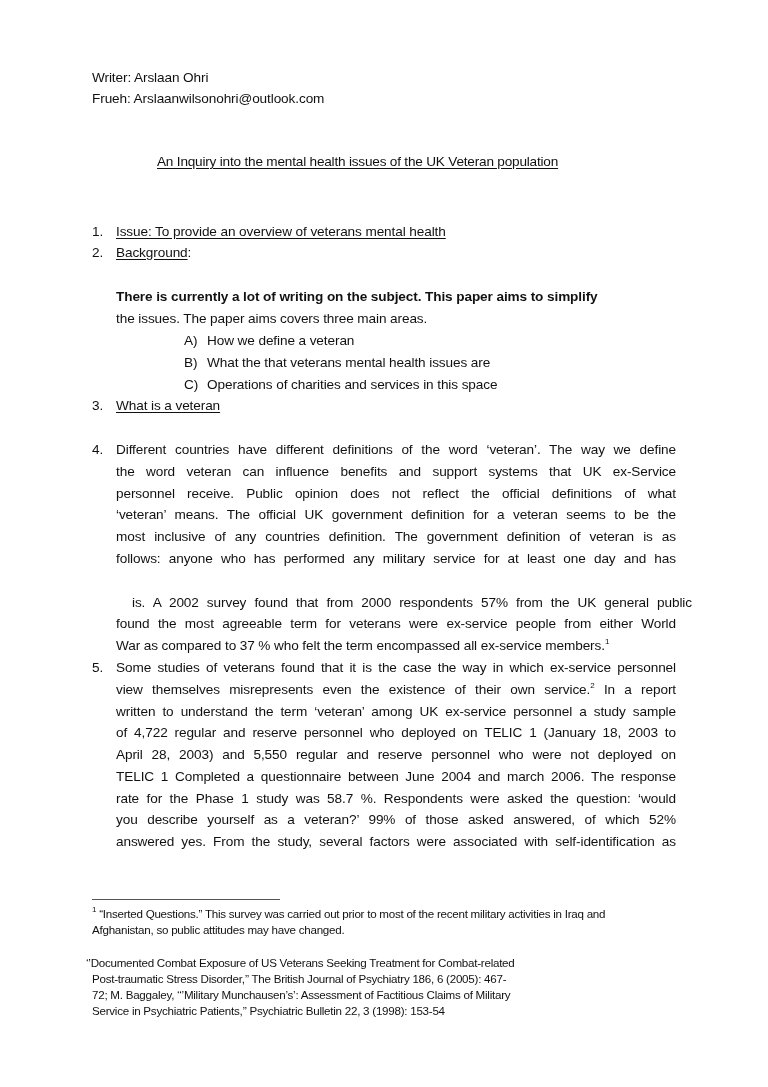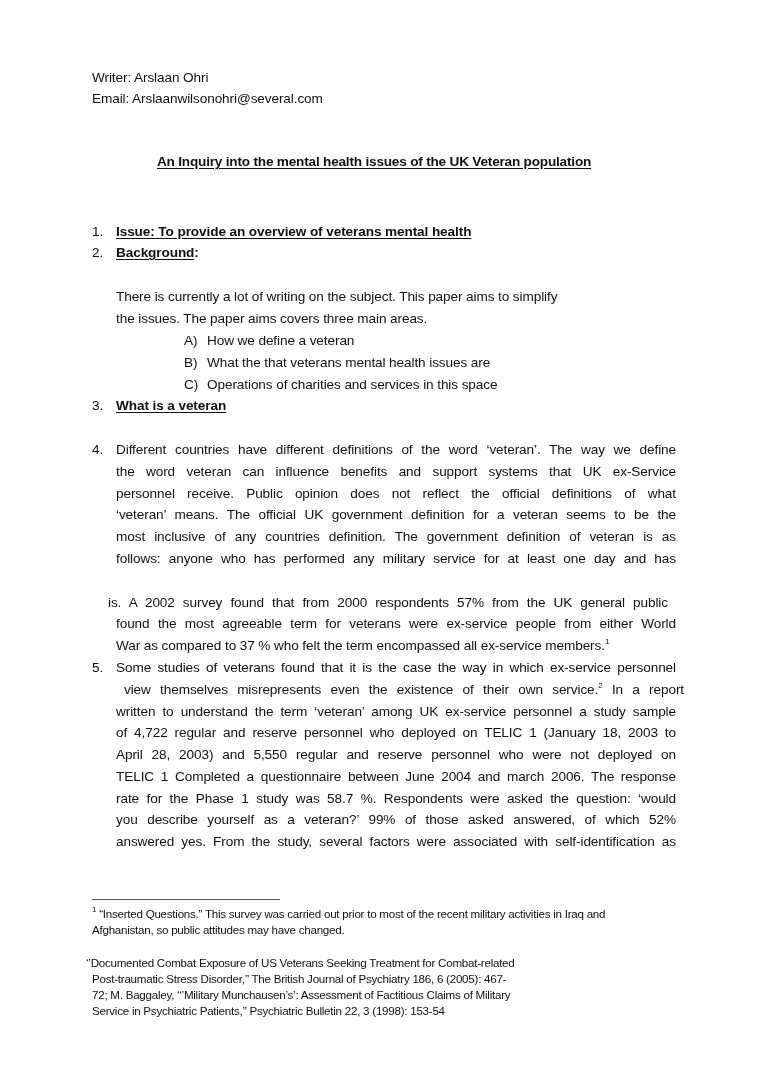--- a/index.html
+++ b/index.html
@@ -1,70 +1,70 @@
 <!DOCTYPE html>
 <html><head>
 <meta charset="utf-8">
 <style>
   html, body { margin: 0; padding: 0; background: #ffffff; }
   body { width: 768px; height: 1087px; position: relative; overflow: hidden;
          font-family: "Liberation Sans", "DejaVu Sans", sans-serif; color: #111; }
   .page { position: absolute; left: 0; top: 0; width: 768px; height: 1087px; background: #fff; margin-top: 24px; }
   .ln { position: absolute; white-space: nowrap; font-size: 13.6px; line-height: 18px; letter-spacing: -0.1px; }
   .j { width: 560px; text-align: justify; text-align-last: justify; white-space: normal; height: 18px; overflow: hidden; }
-  .b { font-weight: bold; }
+  .b { font-weight: normal; }
   .u { text-decoration: underline; text-underline-offset: 2px; }
   .num { position: absolute; font-size: 13.6px; line-height: 18px; }
   sup { font-size: 8px; line-height: 0; vertical-align: 6px; }
   .fn { position: absolute; font-size: 11.6px; line-height: 16px; white-space: nowrap; letter-spacing: -0.25px; text-align: right; }
   .rule { position: absolute; left: 92px; top: 875px; width: 188px; height: 1px; background: #555; }
 </style>
 </head>
 <body>
 
 <div class="page">
 
   <div class="ln" style="left:92px; top:45px;">Writer: Arslaan Ohri</div>
-  <div class="ln" style="left:92px; top:66px;">Email: Arslaanwilsonohri@several.com</div>
+  <div class="ln" style="left:92px; top:66px;">Frueh: Arslaanwilsonohri@outlook.com</div>
 
   <div class="ln b u" style="left:157px; top:129px; letter-spacing:-0.2px;">An Inquiry into  the mental health issues of the UK Veteran population</div>
 
   <div class="num" style="left:92px; top:199px;">1.</div>
   <div class="ln b u" style="left:116px; top:199px;">Issue:  To provide an overview of veterans mental health</div>
 
   <div class="num" style="left:92px; top:220px;">2.</div>
   <div class="ln b" style="left:116px; top:220px;"><span class="u">Background</span><span>:</span></div>
 
-  <div class="ln" style="left:116px; top:264px;">There is currently a lot of writing on the subject. This paper aims to simplify</div>
+  <div class="ln" style="left:116px; top:264px;font-weight:bold;">There is currently a lot of writing on the subject. This paper aims to simplify</div>
   <div class="ln" style="left:116px; top:286px;">the issues. The paper aims covers three main areas.</div>
 
   <div class="num" style="left:184px; top:308px;">A)</div>
   <div class="ln" style="left:207px; top:308px;">How we define a veteran</div>
   <div class="num" style="left:184px; top:330px;">B)</div>
   <div class="ln" style="left:207px; top:330px;">What the that veterans mental health issues are</div>
   <div class="num" style="left:184px; top:352px;">C)</div>
   <div class="ln" style="left:207px; top:352px;">Operations of charities and services in this space</div>
 
   <div class="num" style="left:92px; top:373px;">3.</div>
   <div class="ln b u" style="left:116px; top:373px;">What is a veteran</div>
 
   <div class="num" style="left:92px; top:417px;">4.</div>
   <div class="ln j" style="left:116px; top:417px;">Different countries have different definitions of the word ‘veteran’. The way we define</div>
   <div class="ln j" style="left:116px; top:439px;">the word veteran can influence benefits and support systems that UK ex-Service</div>
   <div class="ln j" style="left:116px; top:482px;">‘veteran’ means. The official UK government definition for a veteran seems to be the</div>
   <div class="ln j" style="left:116px; top:461px;">personnel receive. Public opinion does not reflect the official definitions of what</div>
   <div class="ln j" style="left:116px; top:504px;">most inclusive of any countries definition. The government definition of veteran is as</div>
   <div class="ln j" style="left:116px; top:526px;">follows: anyone who has performed any military service for at least one day and has</div>
-  <div class="ln j" style="left:108px; top:570px;">is. A 2002 survey found that from 2000 respondents 57% from the UK general public</div>
+  <div class="ln j" style="left:132px; top:570px;">is. A 2002 survey found that from 2000 respondents 57% from the UK general public</div>
   <div class="ln j" style="left:116px; top:591px;">found the most agreeable term for veterans were ex-service people from either World</div>
   <div class="ln" style="left:116px; top:613px;"><span>War as compared to 37 % who felt the term encompassed all ex-service members.</span><sup>1</sup></div>
 
   <div class="num" style="left:92px; top:635px;">5.</div>
   <div class="ln j" style="left:116px; top:635px;">Some studies of veterans found that it is the case the way in which ex-service personnel</div>
-  <div class="ln j" style="left:124px; top:657px;"><span>view themselves misrepresents even the existence of their own service.</span><sup>2</sup><span> In a report</span></div>
+  <div class="ln j" style="left:116px; top:657px;"><span>view themselves misrepresents even the existence of their own service.</span><sup>2</sup><span> In a report</span></div>
   <div class="ln j" style="left:116px; top:679px;">written to understand the term ‘veteran’ among UK ex-service personnel a study sample</div>
   <div class="ln j" style="left:116px; top:700px;">of 4,722 regular and reserve personnel who deployed on TELIC 1 (January 18, 2003 to</div>
   <div class="ln j" style="left:116px; top:722px;">April 28, 2003) and 5,550 regular and reserve personnel who were not deployed on</div>
   <div class="ln j" style="left:116px; top:744px;">TELIC 1 Completed a questionnaire between June 2004 and march 2006. The response</div>
   <div class="ln j" style="left:116px; top:766px;">rate for the Phase 1 study was 58.7 %. Respondents were asked the question: ‘would</div>
   <div class="ln j" style="left:116px; top:787px;">you describe yourself as a veteran?’ 99% of those asked answered, of which 52%</div>
   <div class="ln j" style="left:116px; top:809px;">answered yes. From the study, several factors were associated with self-identification as</div>
 
   <div class="rule"></div>
 

